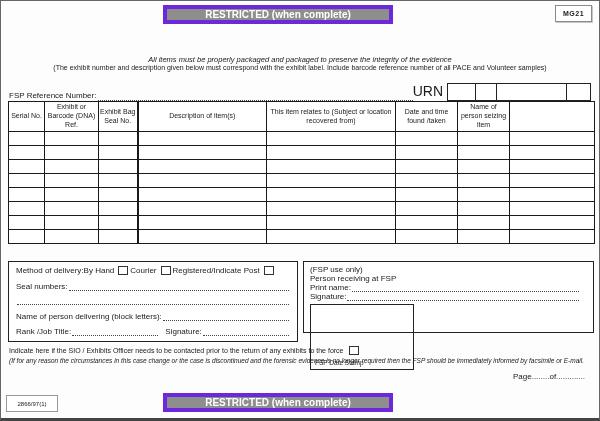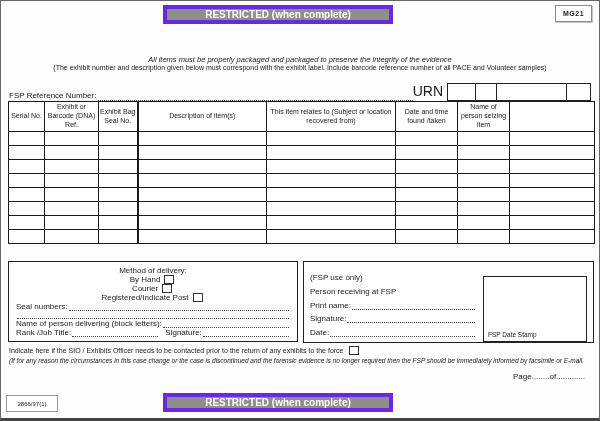--- a/index.html
+++ b/index.html
@@ -42,25 +42,25 @@
   table.exhibits th { font-weight:normal; font-size:7px; text-align:center; vertical-align:middle; height:30px; padding:1px; line-height:1.25; }
   table.exhibits td { height:14px; }
   table.exhibits th:nth-child(3), table.exhibits td:nth-child(3) { border-right-width:2px; }
 
   .box { position:absolute; border:1px solid #222; background:#fff; font-size:8px; }
   .delivery-box { top:260px; left:7px; width:290px; height:81px; padding:4px 7px 5px 7px; display:flex; flex-direction:column; justify-content:space-between; }
   .frow { display:flex; align-items:flex-end; }
   .frow .lbl { white-space:nowrap; }
   .frow .dots { flex:1; margin:0 1px; }
   .checkbox { width:10px; height:9px; border:1px solid #333; background:#fff; display:inline-block; margin:0 2px 0 4px; flex:none; }
-  .method-row { align-items:center;flex-direction:column; }
+  .method-row { align-items:center; }
   .method-row .opt { white-space:nowrap; display:flex; align-items:center; }
   .rank-dots { flex:0 0 38px; }
 
-  .fsp-box { top:260px; left:302px; width:291px; height:82px; padding:11px 6px 5px 6px; display:flex; }
+  .fsp-box { top:260px; left:302px; width:291px; height:72px; padding:3px 6px 5px 6px; display:flex;flex-direction:column; }
   .fsp-left { flex:1; display:flex; flex-direction:column; justify-content:space-between; padding-right:7px; }
   .stamp-box { flex:none; width:104px; height:66px; border:1px solid #222; margin-top:3px; position:relative; }
   .stamp-label { position:absolute; left:4px; bottom:3px; font-size:6.5px; }
 
   .indicate-row { position:absolute; top:345px; left:8px; right:8px; font-size:7px; display:flex; align-items:center; }
   .indicate-row .checkbox { margin-left:5px; }
   .italic-note { position:absolute; top:356px; left:8px; right:8px; font-size:6.5px; font-style:italic; }
   .page-line { position:absolute; top:371px; right:14px; font-size:8px; }
   .footer-code {
     position:absolute; top:394px; left:5px; width:52px; height:17px;
@@ -237,24 +237,20 @@
       <div>(FSP use only)</div>
       <div>Person receiving at FSP</div>
       <div class="frow">
         <span class="lbl">Print name:</span>
         <span class="dots"></span>
       </div>
       <div class="frow">
         <span class="lbl">Signature:</span>
         <span class="dots"></span>
       </div>
-      <div class="frow">
-        <span class="lbl">Date:</span>
-        <span class="dots"></span>
-      </div>
     </div>
     <div class="stamp-box">
       <span class="stamp-label">FSP Date Stamp</span>
     </div>
   </div>
 
   <div class="indicate-row">
     <span>Indicate here if the SIO / Exhibits Officer needs to be contacted prior to the return of any exhibits to the force</span>
     <span class="checkbox"></span>
   </div>

